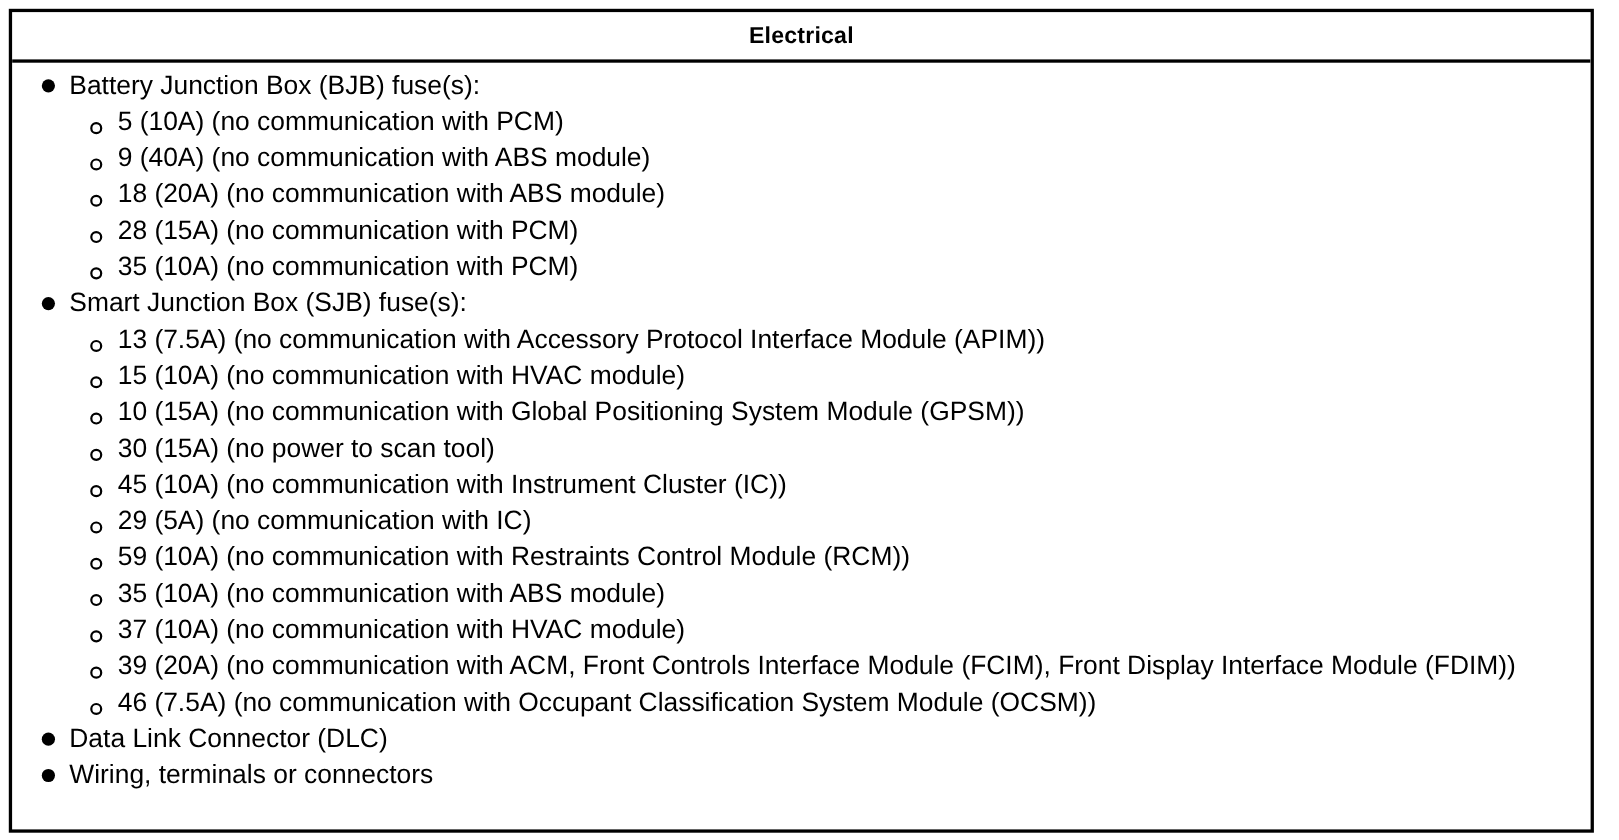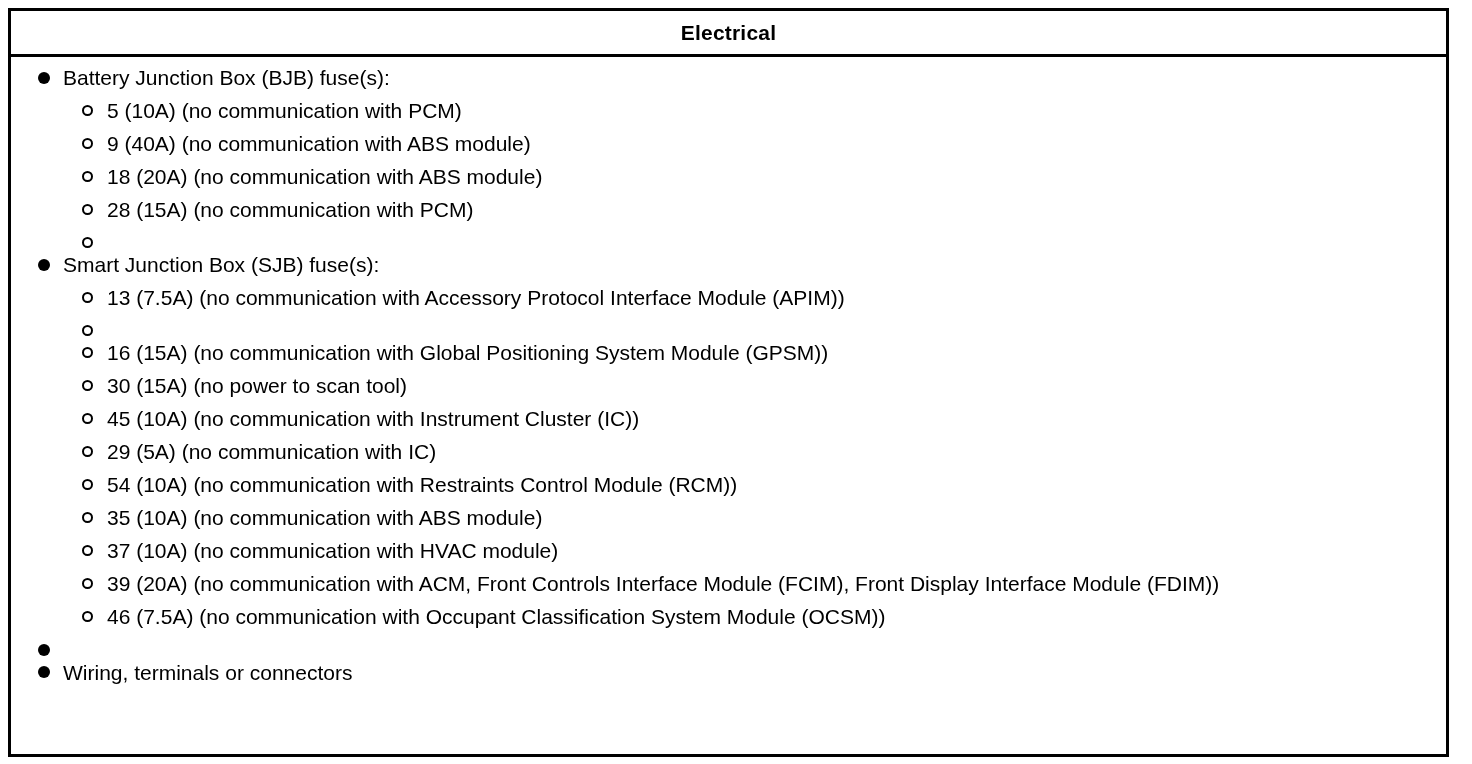--- a/index.html
+++ b/index.html
@@ -33,26 +33,26 @@
     font-size: 21px;
     font-weight: bold;
     letter-spacing: 0.2px;
   }
   .doc-body {
     padding-top: 4px;
   }
   .item {
     display: flex;
     align-items: flex-start;
-    font-size: 21px;
+    font-size: 24px;
     line-height: 33px;
     white-space: nowrap;
   }
   .item.l1 { padding-left: 27px; }
-  .item.l2 { padding-left: 71px; }
+  .item.l2 { padding-left: 71px; align-items: center; }
   .bullet-cell {
     flex: none;
     width: 25px;
   }
   .bullet-filled {
     display: block;
     width: 12px; height: 12px;
     margin-top: 10.5px;
     border-radius: 50%;
     background: #000000;
@@ -106,43 +106,45 @@
       <div class="item l2">
         <span class="bullet-cell">
             <span class="bullet-open"></span>
           </span>
         <span class="item-text">28 (15A) (no communication with PCM)</span>
       </div>
       <div class="item l2">
         <span class="bullet-cell">
             <span class="bullet-open"></span>
           </span>
+        <span class="item-text">35 (10A) (no communication with PCM)</span>
       </div>
       <div class="item l1">
         <span class="bullet-cell">
             <span class="bullet-filled"></span>
           </span>
         <span class="item-text">Smart Junction Box (SJB) fuse(s):</span>
       </div>
       <div class="item l2">
         <span class="bullet-cell">
             <span class="bullet-open"></span>
           </span>
         <span class="item-text">13 (7.5A) (no communication with Accessory Protocol Interface Module (APIM))</span>
       </div>
       <div class="item l2">
         <span class="bullet-cell">
             <span class="bullet-open"></span>
           </span>
-      </div>
-      <div class="item l2">
-        <span class="bullet-cell">
-            <span class="bullet-open"></span>
-          </span>
-        <span class="item-text">16 (15A) (no communication with Global Positioning System Module (GPSM))</span>
+        <span class="item-text">15 (10A) (no communication with HVAC module)</span>
+      </div>
+      <div class="item l2">
+        <span class="bullet-cell">
+            <span class="bullet-open"></span>
+          </span>
+        <span class="item-text">10 (15A) (no communication with Global Positioning System Module (GPSM))</span>
       </div>
       <div class="item l2">
         <span class="bullet-cell">
             <span class="bullet-open"></span>
           </span>
         <span class="item-text">30 (15A) (no power to scan tool)</span>
       </div>
       <div class="item l2">
         <span class="bullet-cell">
             <span class="bullet-open"></span>
@@ -152,21 +154,21 @@
       <div class="item l2">
         <span class="bullet-cell">
             <span class="bullet-open"></span>
           </span>
         <span class="item-text">29 (5A) (no communication with IC)</span>
       </div>
       <div class="item l2">
         <span class="bullet-cell">
             <span class="bullet-open"></span>
           </span>
-        <span class="item-text">54 (10A) (no communication with Restraints Control Module (RCM))</span>
+        <span class="item-text">59 (10A) (no communication with Restraints Control Module (RCM))</span>
       </div>
       <div class="item l2">
         <span class="bullet-cell">
             <span class="bullet-open"></span>
           </span>
         <span class="item-text">35 (10A) (no communication with ABS module)</span>
       </div>
       <div class="item l2">
         <span class="bullet-cell">
             <span class="bullet-open"></span>
@@ -182,20 +184,21 @@
       <div class="item l2">
         <span class="bullet-cell">
             <span class="bullet-open"></span>
           </span>
         <span class="item-text">46 (7.5A) (no communication with Occupant Classification System Module (OCSM))</span>
       </div>
       <div class="item l1">
         <span class="bullet-cell">
             <span class="bullet-filled"></span>
           </span>
+        <span class="item-text">Data Link Connector (DLC)</span>
       </div>
       <div class="item l1">
         <span class="bullet-cell">
             <span class="bullet-filled"></span>
           </span>
         <span class="item-text">Wiring, terminals or connectors</span>
       </div>
 
     </div>
   </div>

